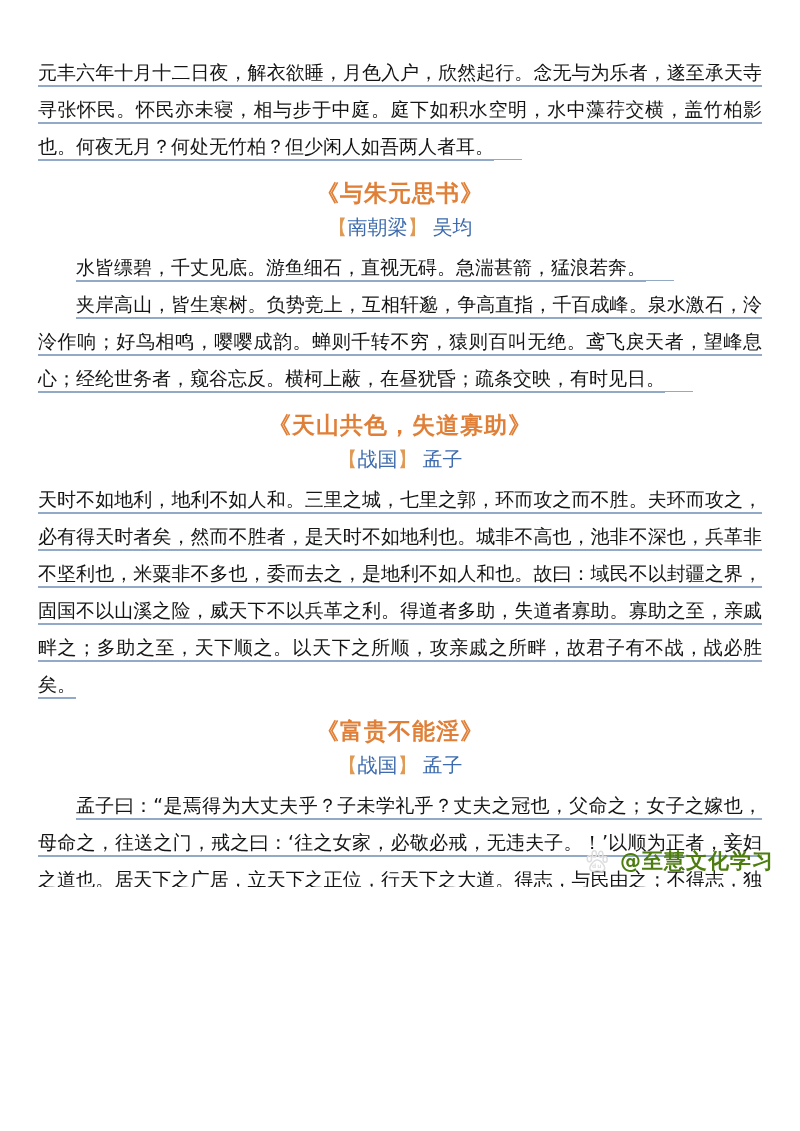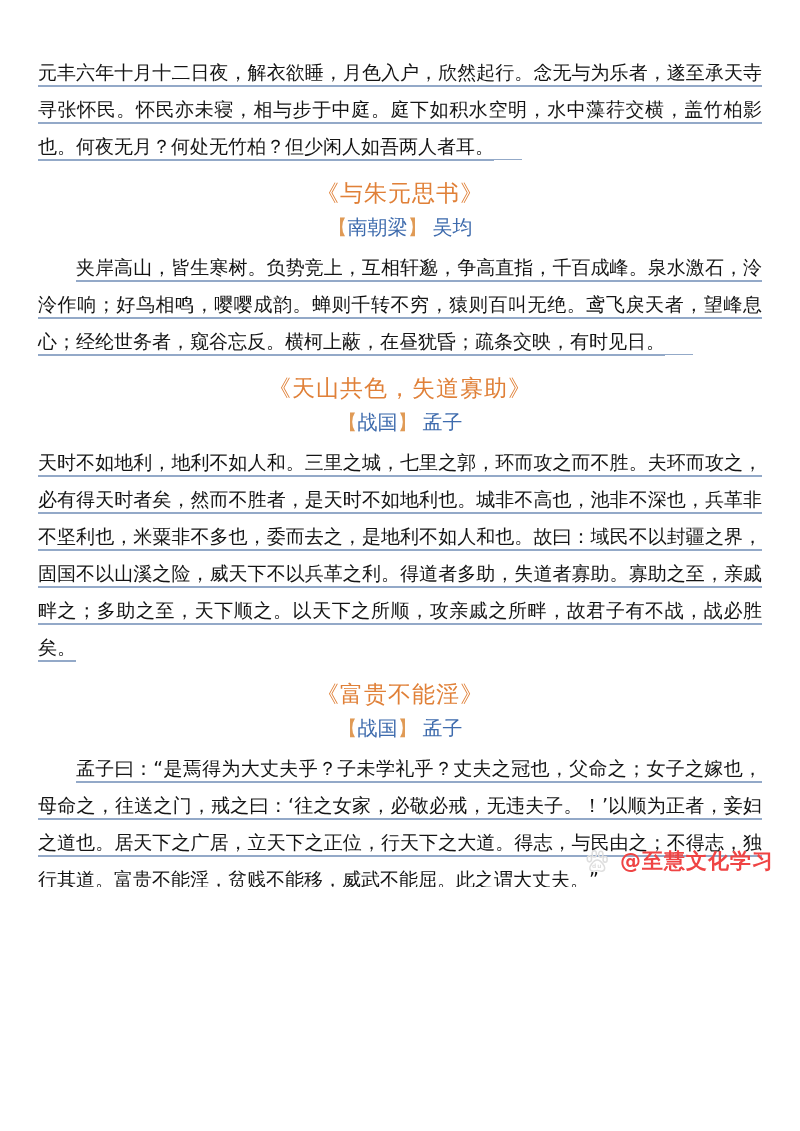--- a/index.html
+++ b/index.html
@@ -34,59 +34,60 @@
     width: 28px;
     height: 0;
     border-bottom: 1.5px solid #93a9c8;
     vertical-align: -7px;
   }
   .section-title {
     margin: 12px 0 2px 0;
     text-align: center;
     font-size: 23px;
     line-height: 32px;
-    font-weight: normal;
+    font-weight: bold;
     color: #e08038;
     letter-spacing: 1px;
   }
   .section-author {
     margin: 0 0 6px 0;
     text-align: center;
     font-size: 20px;
     line-height: 32px;
     font-weight: 500;
     color: #3e6bad;
   }
   .section-author .bracket { color: #e09a55; }
   .section-author .author-name { margin-left: 5px; margin-top: 32px; }
   .watermark {
     position: absolute;
     right: 26px;
     bottom: 12px;
     display: flex;
     align-items: center;
     gap: 10px;
-    color: #ef4444;
+    color: #4d7c0f;
     font-size: 21px;
     font-weight: bold;
     letter-spacing: 1px;
     user-select: none;
   }
   .watermark svg { display: block; }
 </style>
 </head>
 <body>
 
 <div class="page">
 
   <p class="body-para tail">元丰六年十月十二日夜，解衣欲睡，月色入户，欣然起行。念无与为乐者，遂至承天寺寻张怀民。怀民亦未寝，相与步于中庭。庭下如积水空明，水中藻荇交横，盖竹柏影也。何夜无月？何处无竹柏？但少闲人如吾两人者耳。</p>
 
   <section>
     <h2 class="section-title">《与朱元思书》</h2>
     <div class="section-author"><span class="bracket">【</span><span>南朝梁</span><span class="bracket">】</span><span class="author-name">吴均</span></div>
+    <p class="body-para indent tail">水皆缥碧，千丈见底。游鱼细石，直视无碍。急湍甚箭，猛浪若奔。</p>
     <p class="body-para indent tail">夹岸高山，皆生寒树。负势竞上，互相轩邈，争高直指，千百成峰。泉水激石，泠泠作响；好鸟相鸣，嘤嘤成韵。蝉则千转不穷，猿则百叫无绝。鸢飞戾天者，望峰息心；经纶世务者，窥谷忘反。横柯上蔽，在昼犹昏；疏条交映，有时见日。</p>
   </section>
 
   <section>
     <h2 class="section-title">《天山共色，失道寡助》</h2>
     <div class="section-author"><span class="bracket">【</span><span>战国</span><span class="bracket">】</span><span class="author-name">孟子</span></div>
     <p class="body-para">天时不如地利，地利不如人和。三里之城，七里之郭，环而攻之而不胜。夫环而攻之，必有得天时者矣，然而不胜者，是天时不如地利也。城非不高也，池非不深也，兵革非不坚利也，米粟非不多也，委而去之，是地利不如人和也。故曰：域民不以封疆之界，固国不以山溪之险，威天下不以兵革之利。得道者多助，失道者寡助。寡助之至，亲戚畔之；多助之至，天下顺之。以天下之所顺，攻亲戚之所畔，故君子有不战，战必胜矣。</p>
   </section>
 
   <section>

